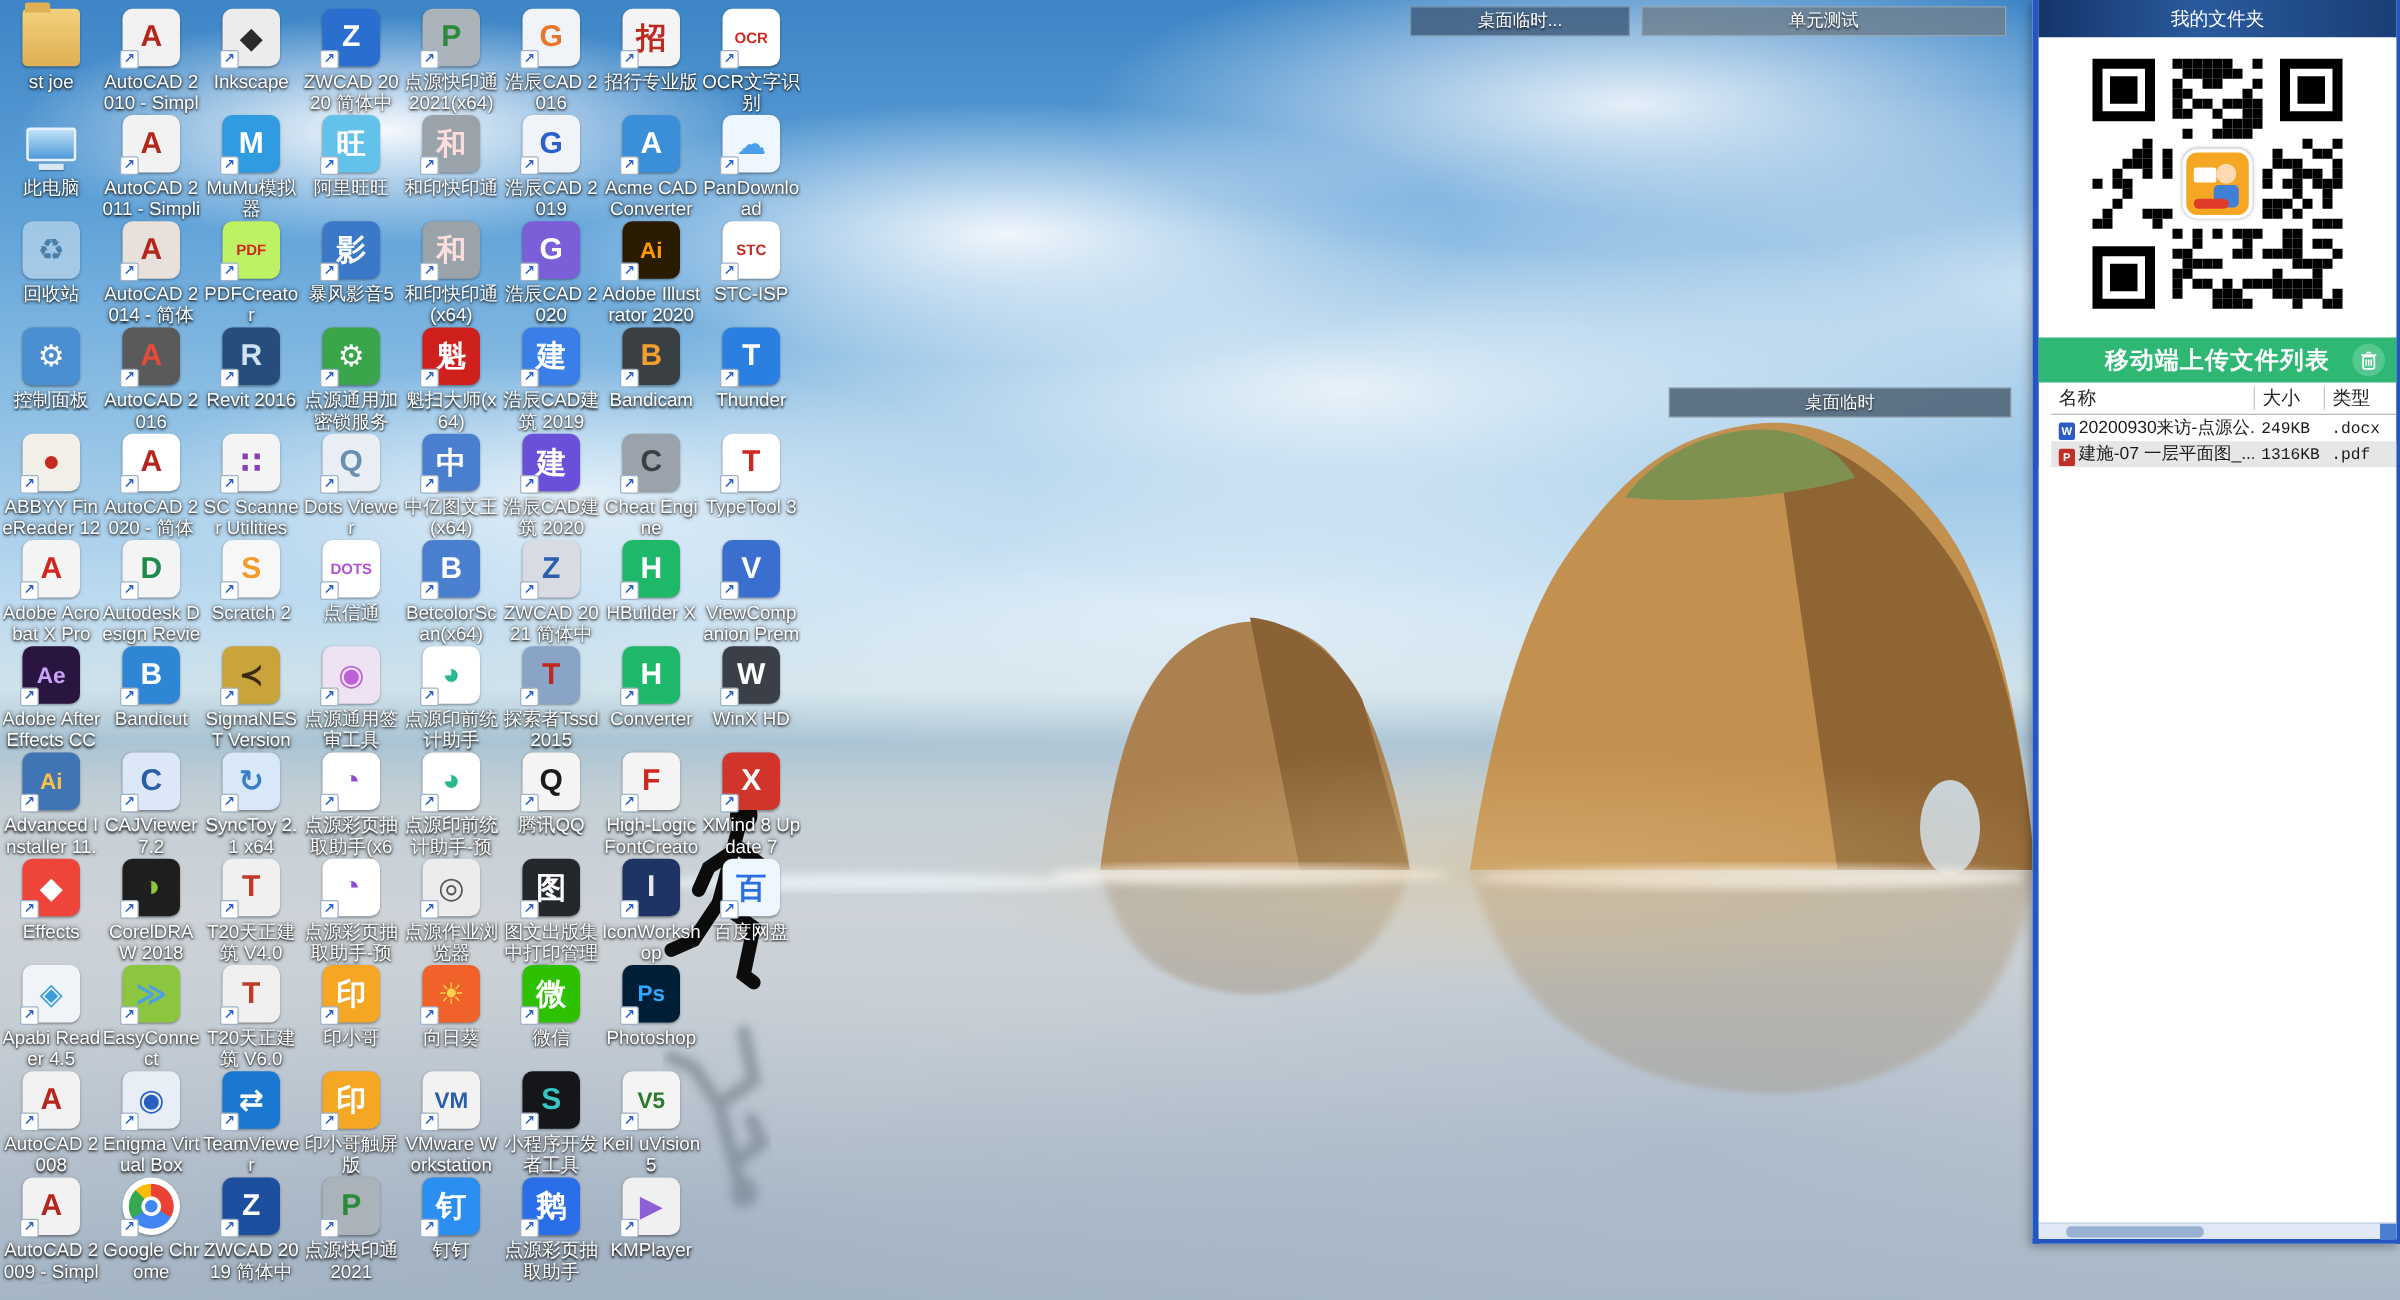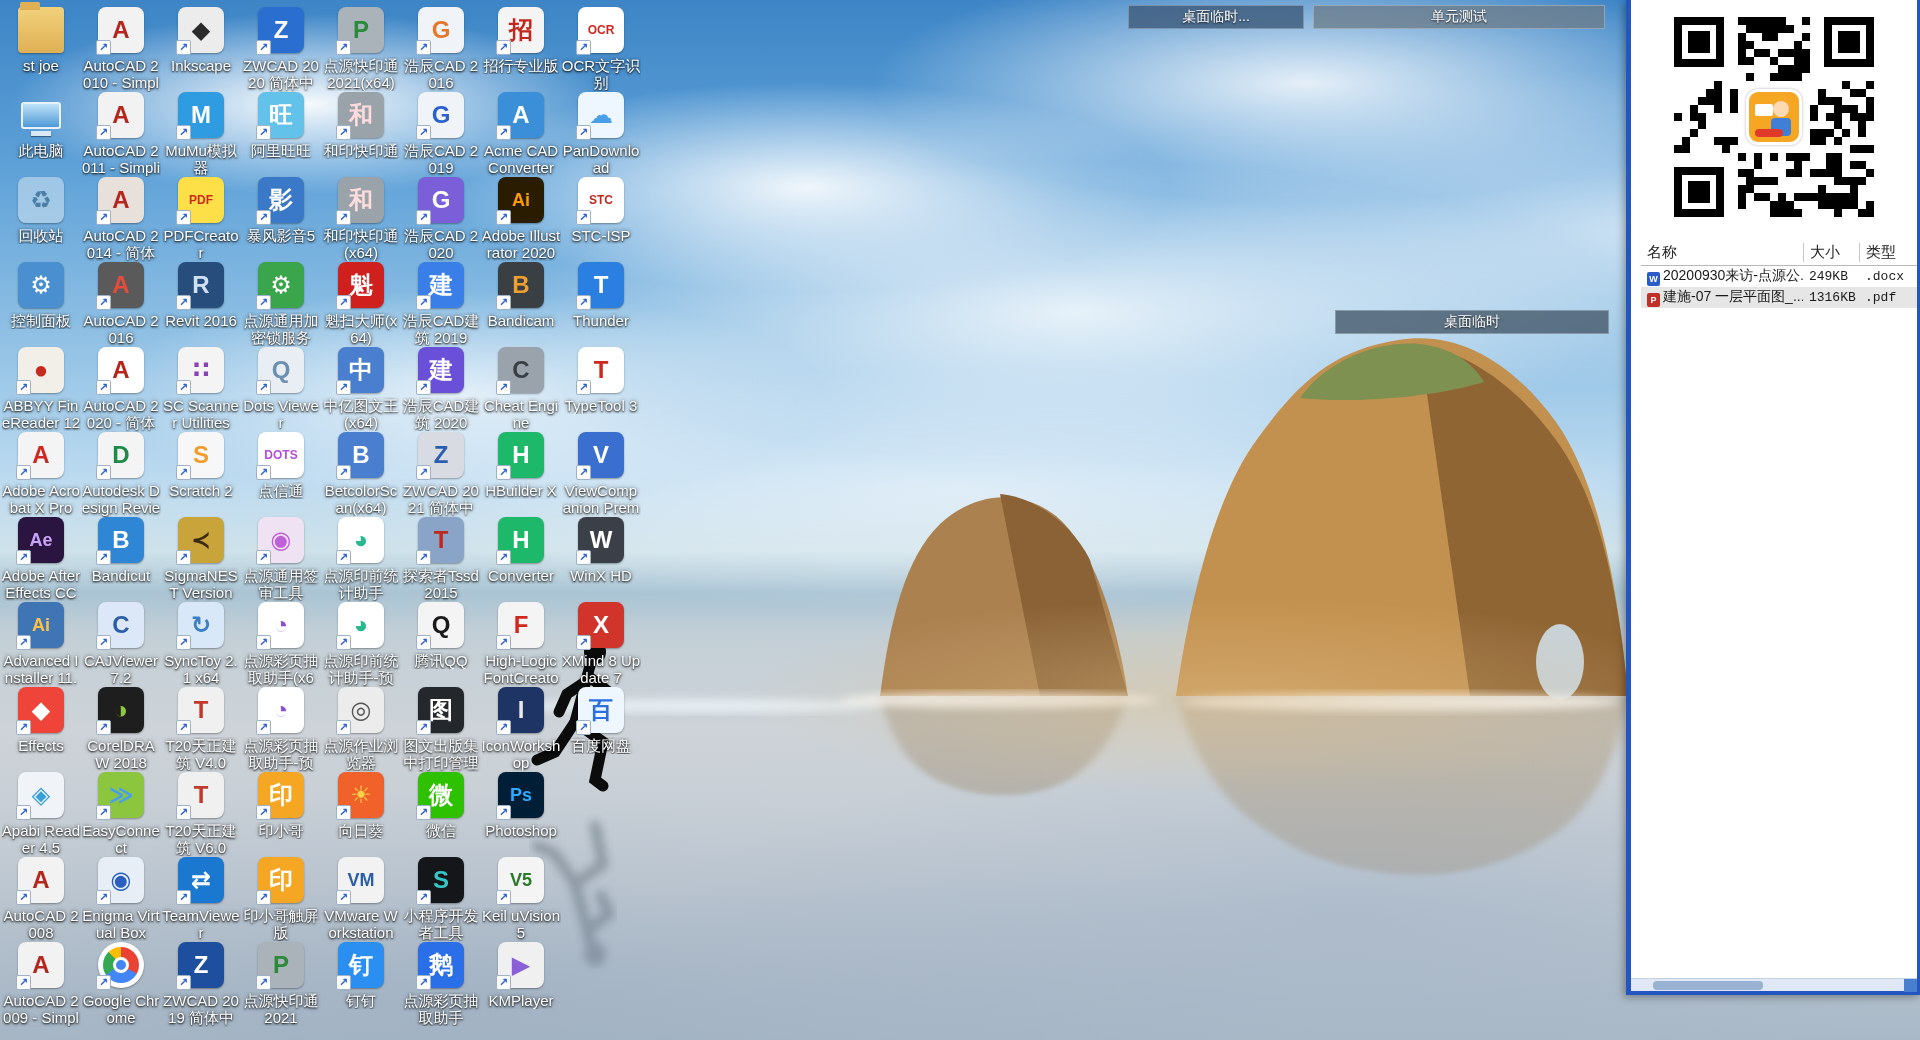--- a/index.html
+++ b/index.html
@@ -268,21 +268,21 @@
     </div>
     <div class="icon-cell" style="grid-area: 1 / 3;">
       <div class="tile" style="background: rgb(236, 236, 236); color: rgb(43, 43, 43); font-size: 24px;">◆<div class="shortcut">↗</div></div>
       <div class="icon-label">Inkscape</div>
     </div>
     <div class="icon-cell" style="grid-area: 2 / 3;">
       <div class="tile" style="background: rgb(47, 155, 224); color: rgb(255, 255, 255); font-size: 24px;">M<div class="shortcut">↗</div></div>
       <div class="icon-label">MuMu模拟器</div>
     </div>
     <div class="icon-cell" style="grid-area: 3 / 3;">
-      <div class="tile" style="background: #fde047; color: rgb(208, 40, 30); font-size: 12px;">PDF<div class="shortcut">↗</div></div>
+      <div class="tile" style="background: #bef264; color: rgb(208, 40, 30); font-size: 12px;">PDF<div class="shortcut">↗</div></div>
       <div class="icon-label">PDFCreator</div>
     </div>
     <div class="icon-cell" style="grid-area: 4 / 3;">
       <div class="tile" style="background: rgb(39, 77, 124); color: rgb(207, 224, 242); font-size: 24px;">R<div class="shortcut">↗</div></div>
       <div class="icon-label">Revit 2016</div>
     </div>
     <div class="icon-cell" style="grid-area: 5 / 3;">
       <div class="tile" style="background: rgb(244, 244, 244); color: rgb(138, 63, 181); font-size: 24px;">∷<div class="shortcut">↗</div></div>
       <div class="icon-label">SC Scanner Utilities</div>
     </div>
@@ -548,20 +548,23 @@
   <span>桌面临时...</span>
 </div>
 <div class="fence" id="fence2">
   <span>单元测试</span>
 </div>
 <div class="fence" id="fence3">
   <span>桌面临时</span>
 </div>
 
 <div class="panel">
+  <div class="panel-title">
+    <span>我的文件夹</span>
+  </div>
   <div class="qr-area">
     <div class="qr" id="qr">
       <div class="finder" style="left:0;top:0"></div>
       <div class="finder" style="right:0;top:0"></div>
       <div class="finder" style="left:0;bottom:0"></div>
       <div class="qr-logo">
         <div class="printer"></div>
           <div class="head"></div>
           <div class="body"></div>
           <div class="badge"></div>
@@ -722,20 +725,33 @@
         <div class="cell" style="left: 192px; top: 184px;"></div>
         <div class="cell" style="left: 96px; top: 192px;"></div>
         <div class="cell" style="left: 104px; top: 192px;"></div>
         <div class="cell" style="left: 112px; top: 192px;"></div>
         <div class="cell" style="left: 120px; top: 192px;"></div>
         <div class="cell" style="left: 160px; top: 192px;"></div>
         <div class="cell" style="left: 184px; top: 192px;"></div>
         <div class="cell" style="left: 192px; top: 192px;"></div>
       </div>
   </div>
+  <div class="list-header">
+    <span>移动端上传文件列表</span>
+    <div class="trash-btn">
+      <svg width="14" height="15" viewBox="0 0 14 15">
+        <rect x="2.5" y="4" width="9" height="10" rx="1.5" fill="none" stroke="#fff" stroke-width="1.4"></rect>
+        <line x1="1" y1="3" x2="13" y2="3" stroke="#fff" stroke-width="1.4"></line>
+        <line x1="5" y1="1" x2="9" y2="1" stroke="#fff" stroke-width="1.4"></line>
+        <line x1="5" y1="6.5" x2="5" y2="11.5" stroke="#fff" stroke-width="1.2"></line>
+        <line x1="7" y1="6.5" x2="7" y2="11.5" stroke="#fff" stroke-width="1.2"></line>
+        <line x1="9" y1="6.5" x2="9" y2="11.5" stroke="#fff" stroke-width="1.2"></line>
+      </svg>
+    </div>
+  </div>
   <div class="file-table">
     <div class="ft-head">
       <div class="c c-name">名称</div>
       <div class="c c-size">大小</div>
       <div class="c c-type">类型</div>
     </div>
     <div id="file-rows">
         <div class="ft-row">
           <div class="c c-name"><span class="file-ico" style="background: rgb(42, 92, 200);">W</span><span>20200930来访-点源公...</span></div>
           <div class="c c-size">249KB</div>

